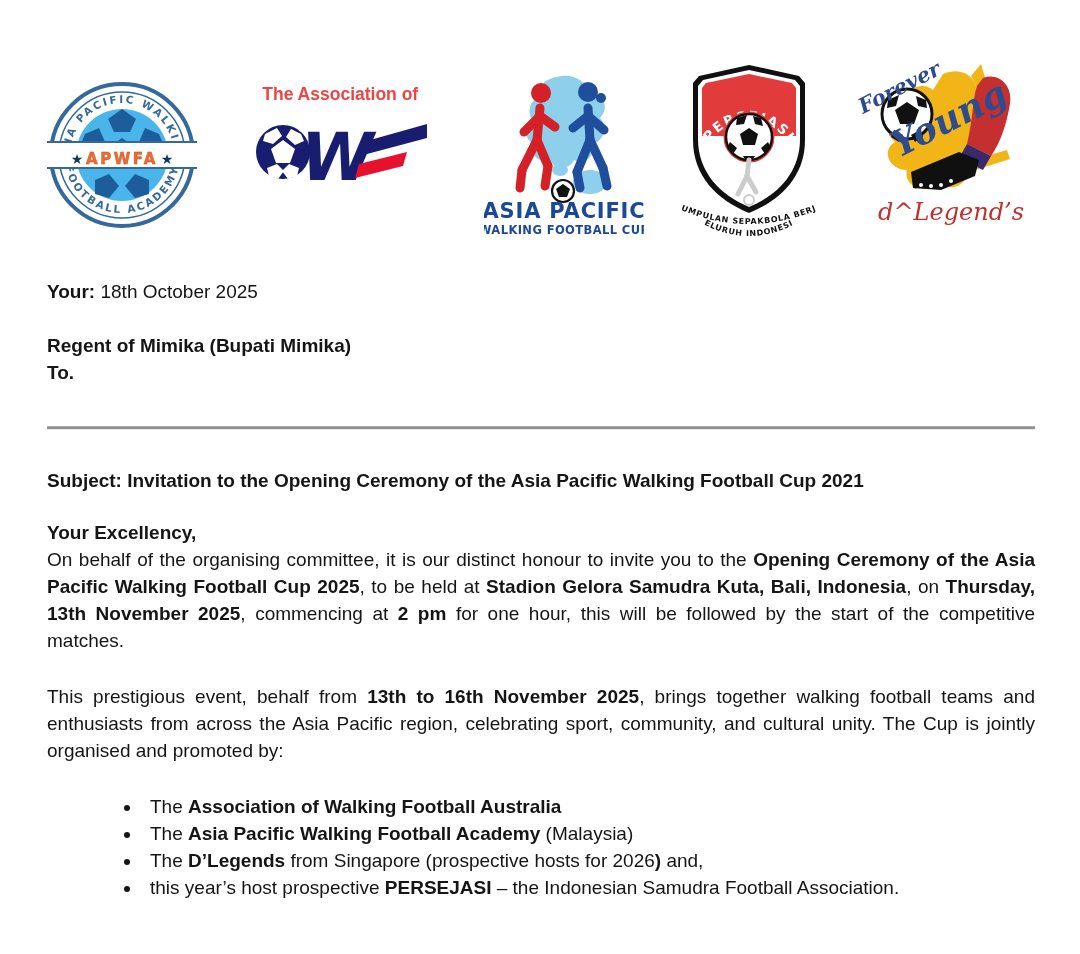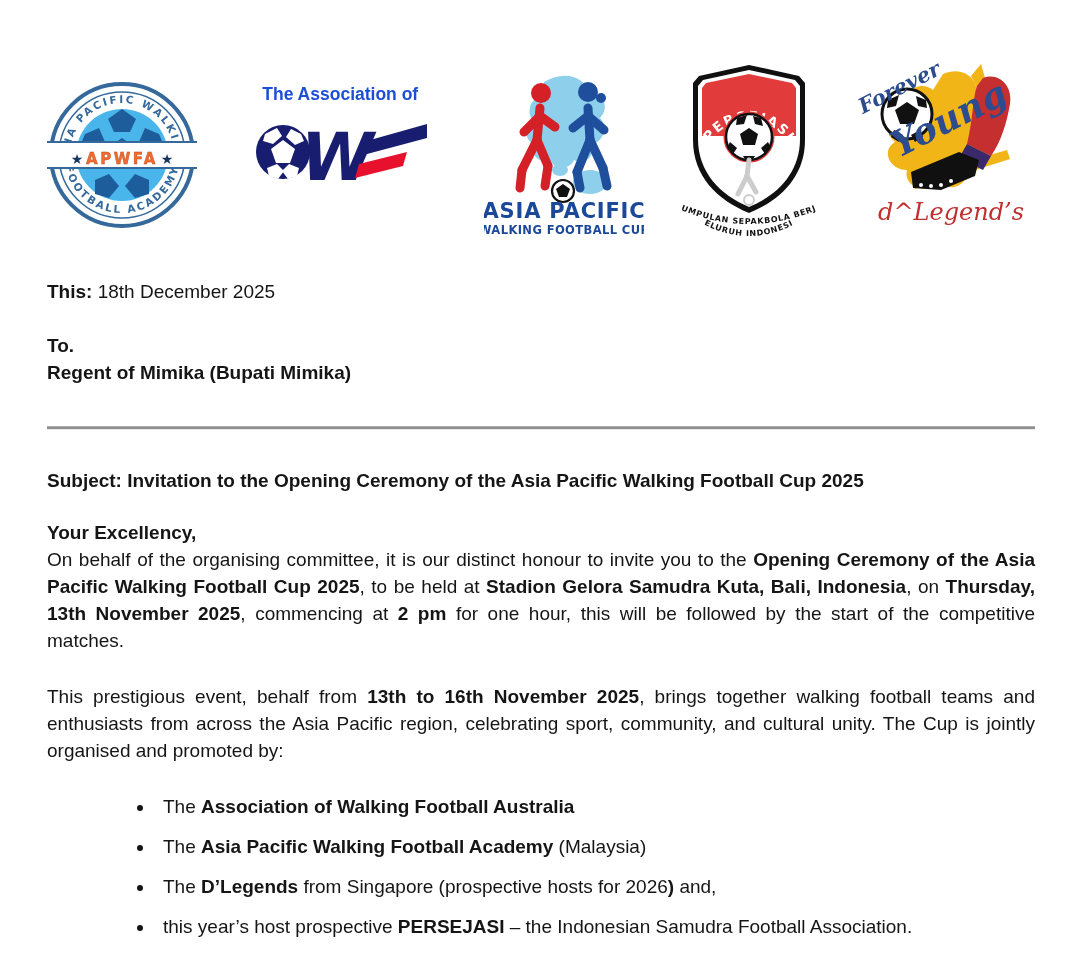--- a/index.html
+++ b/index.html
@@ -15,39 +15,39 @@
     display:flex;justify-content:space-between;align-items:flex-start;
     height:182px;
   }
   .logo{flex:0 0 auto;}
   .logo-apwfa{margin-top:18px;}
   .logo-awfa{margin-top:24px;width:215px;text-align:center;}
   .logo-apwfc{margin-top:6px;}
   .logo-persejasi{margin-top:2px;}
   .logo-dlegends{margin-top:0;}
   .awfa-title{
-    font-weight:bold;font-size:17.5px;line-height:24px;color:#1d4ed8;
+    font-weight:bold;font-size:17.5px;line-height:24px;color:#ef4444;
     margin-bottom:2px;white-space:nowrap;
   }
   
   .letter-body{padding:0 45px 0 47px;}
   p{margin:0;}
   .bold{font-weight:bold;}
   .date-line{margin-top:38px;}
   .recipient-block{margin-top:27px;}
   .rule{
     margin:40px 0 0 0;border:none;height:4px;
     background:linear-gradient(to bottom,#c9c9c9 0,#8f8f8f 1px,#8f8f8f 3px,#e9e9e9 3px,#e9e9e9 4px);
   }
   .subject-line{margin-top:37px;font-weight:bold;}
   .salutation{margin-top:25px;font-weight:bold;}
   .para{text-align:justify;}
   .para-2{margin-top:29px;}
   ul.organisers{margin:29px 0 0 0;padding:0 0 0 95px;}
-  ul.organisers li{margin:13px;padding-left:8px;}
+  ul.organisers li{margin:0;padding-left:8px;}
   b{font-weight:bold;}
 </style>
 </head>
 <body>
 
 <div class="page">
 
   <header class="logo-strip">
 
     <div class="logo logo-apwfa">
@@ -202,30 +202,30 @@
         </g>
         <text x="8" y="56" transform="rotate(-27 8 56)" font-size="21" font-weight="bold" font-style="italic" fill="#2c4c8f" font-family="DejaVu Serif, serif">Forever</text>
         <text x="44" y="100" transform="rotate(-27 44 100)" font-size="36" font-weight="bold" font-style="italic" fill="#2c4c8f" font-family="DejaVu Serif, serif">Young</text>
         <text x="96" y="162" text-anchor="middle" font-size="24" font-style="italic" fill="#bf3030" font-family="DejaVu Serif, serif">d^Legend’s</text>
       </svg>
     </div>
   </header>
 
   <main class="letter-body">
 
-    <p class="date-line"><b>This:</b><span> 18th December 2025</span></p>
+    <p class="date-line"><b>Your:</b><span> 18th October 2025</span></p>
 
     <div class="recipient-block">
+      <p class="bold">Regent of Mimika (Bupati Mimika)</p>
       <p class="bold">To.</p>
-      <p class="bold">Regent of Mimika (Bupati Mimika)</p>
     </div>
 
     <hr class="rule">
 
-    <p class="subject-line">Subject: Invitation to the Opening Ceremony of the Asia Pacific Walking Football Cup 2025</p>
+    <p class="subject-line">Subject: Invitation to the Opening Ceremony of the Asia Pacific Walking Football Cup 2021</p>
 
     <p class="salutation">Your Excellency,</p>
 
     <p class="para"><span>On behalf of the organising committee, it is our distinct honour to invite you to the </span><b>Opening Ceremony of the Asia Pacific Walking Football Cup 2025</b><span>, to be held at </span><b>Stadion Gelora Samudra Kuta, Bali, Indonesia</b><span>, on </span><b>Thursday, 13th November 2025</b><span>, commencing at </span><b>2 pm</b><span> for one hour, this will be followed by the start of the competitive matches.</span></p>
 
     <p class="para para-2"><span>This prestigious event, behalf from </span><b>13th to 16th November 2025</b><span>, brings together walking football teams and enthusiasts from across the Asia Pacific region, celebrating sport, community, and cultural unity. The Cup is jointly organised and promoted by:</span></p>
 
     <ul class="organisers">
       <li><span>The </span><b>Association of Walking Football Australia</b></li>
       <li><span>The </span><b>Asia Pacific Walking Football Academy</b><span> (Malaysia)</span></li>

